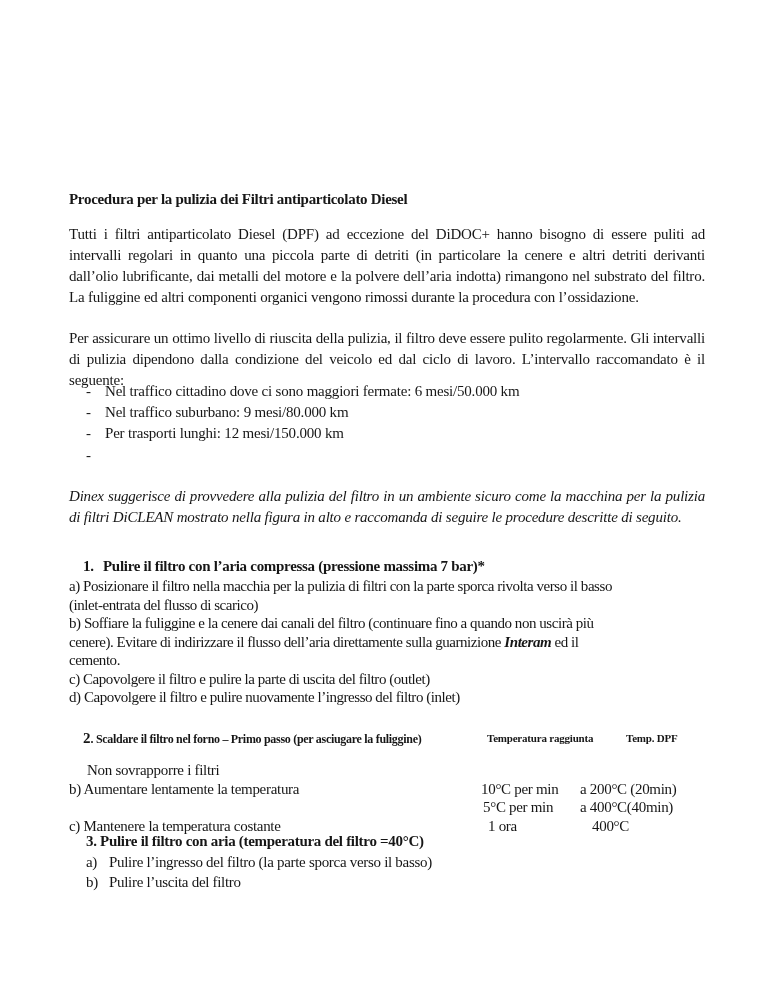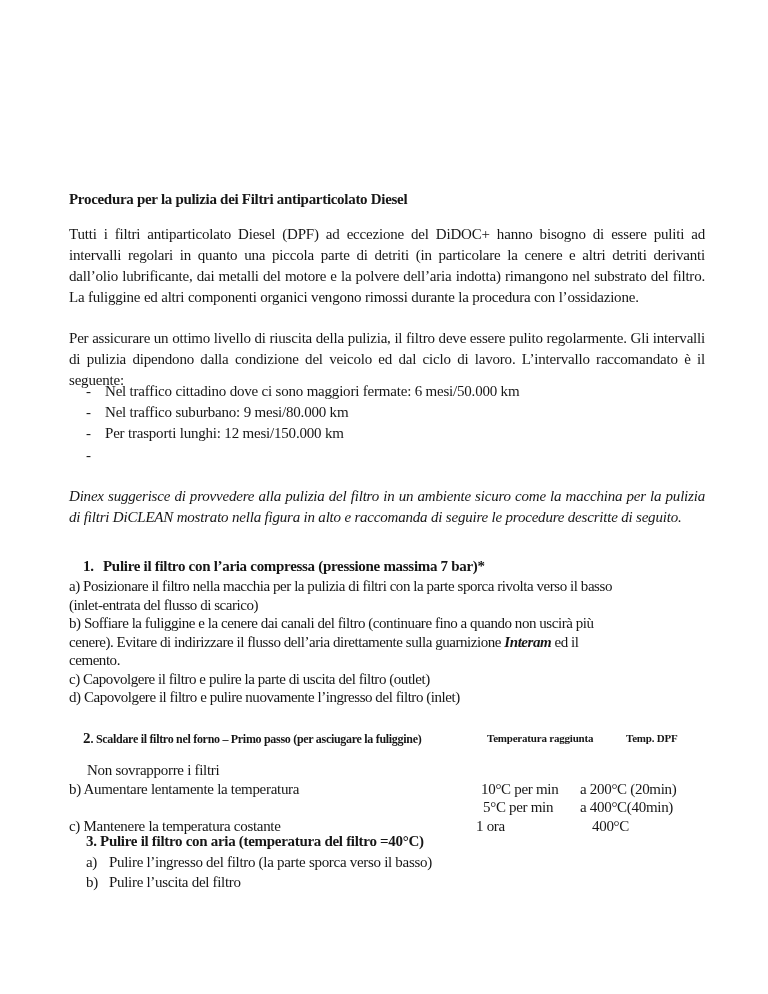--- a/index.html
+++ b/index.html
@@ -40,21 +40,21 @@
   .s2-head .small { font-size:12px; letter-spacing:-0.3px; }
   .s2-head .colhead { position:absolute; top:2px; font-size:11px; letter-spacing:-0.2px; white-space:nowrap; }
   .s2-head .col1 { left:418px; }
   .s2-head .col2 { left:557px; }
   .s2-body { top:729px; line-height:18.5px; width:680px; }
   .s2-row { position:relative; white-space:nowrap; letter-spacing:-0.3px; }
   .indent18 { padding-left:18px;margin-top:32px; }
   .cell { position:absolute; top:0; white-space:nowrap; }
   .r1c1 { left:412px; } .r1c2 { left:511px; }
   .r2c1 { left:414px; } .r2c2 { left:511px; }
-  .r3c1 { left:407px; } .r3c2 { left:523px; }
+  .r3c1 { left:419px; } .r3c2 { left:523px; }
 
   
   .s3-head { top:833px; padding-left:17px; font-weight:bold; letter-spacing:-0.3px; }
   .s3-body { top:853px; padding-left:17px; line-height:19.5px; letter-spacing:-0.3px; }
   .letter { display:inline-block; width:23px; }
 </style>
 </head>
 <body>
 
 <div class="blk doc-title">Procedura per la pulizia dei Filtri antiparticolato Diesel</div>

